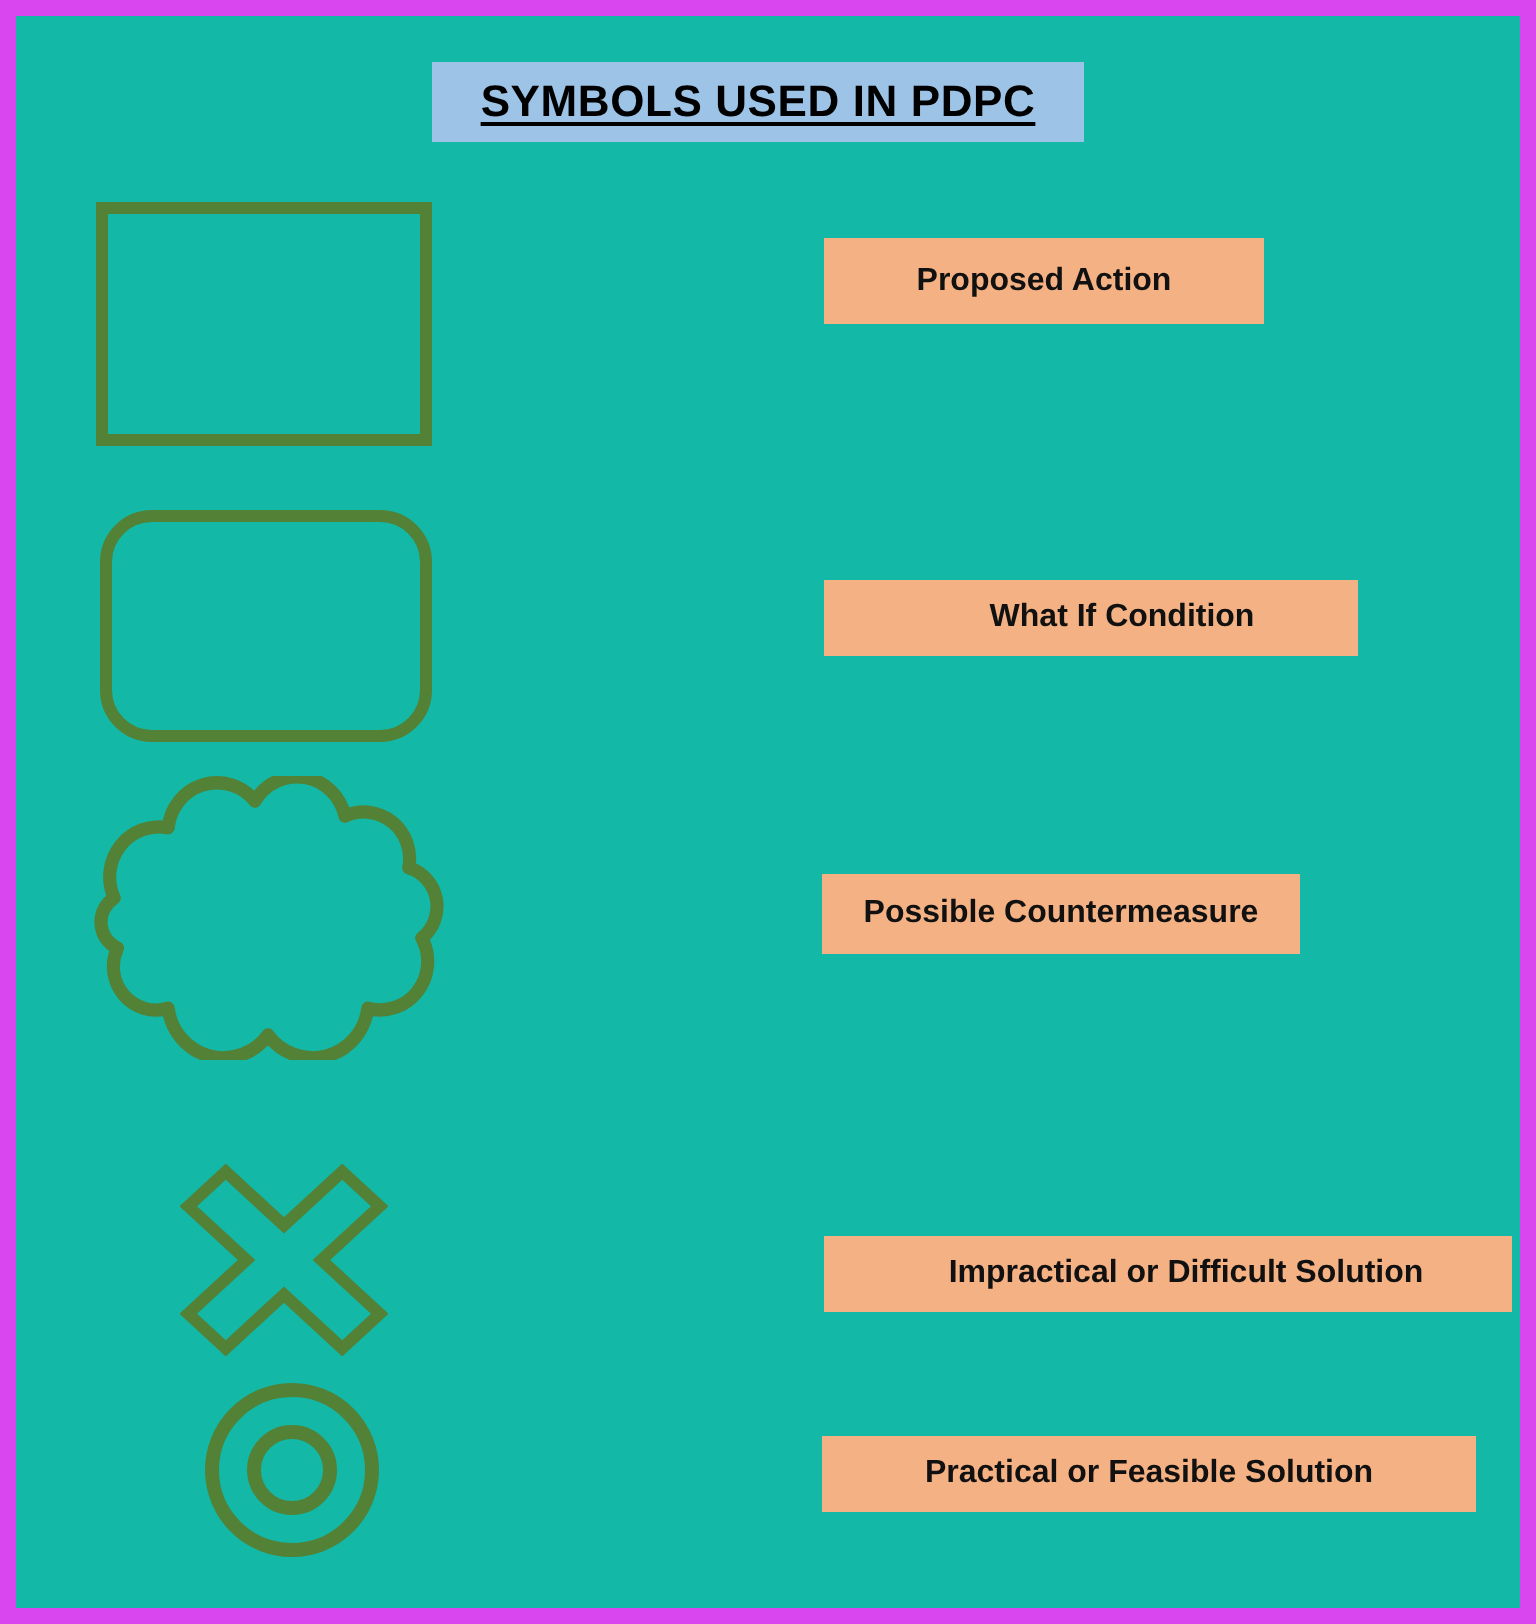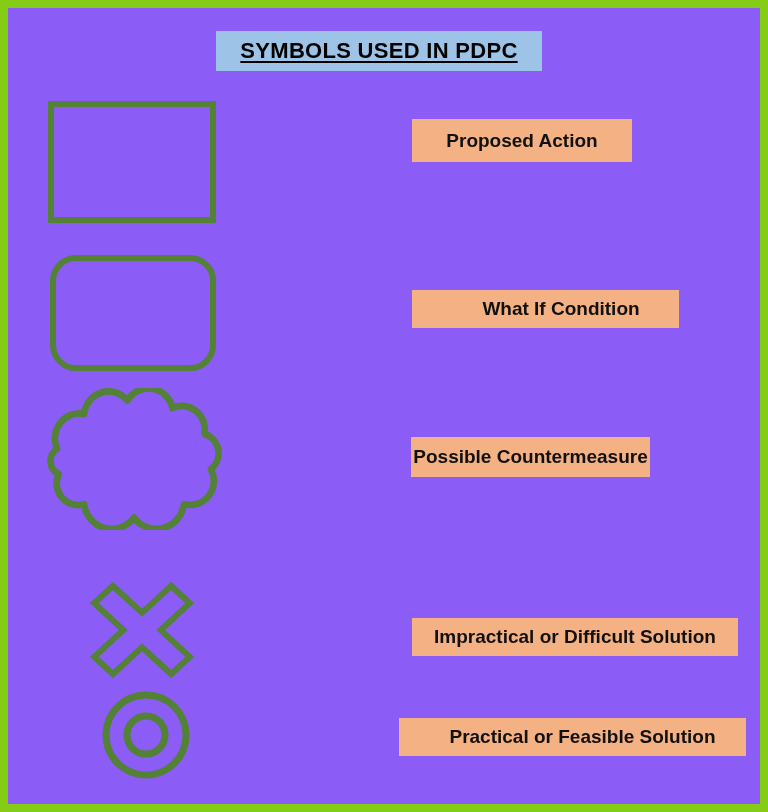--- a/index.html
+++ b/index.html
@@ -6,22 +6,22 @@
     margin: 0;
     padding: 0;
     background: #ffffff;
     font-family: "Liberation Sans", sans-serif;
   }
   .canvas {
     position: relative;
     width: 768px;
     height: 812px;
     box-sizing: border-box;
-    border: 8px solid #84cc16;
-    background: #8b5cf6;
+    border: 8px solid #d946ef;
+    background: #14b8a6;
     overflow: hidden;
   }
   .title-box {
     position: absolute;
     left: 208px;
     top: 23px;
     width: 326px;
     height: 40px;
     background: #9DC3E6;
     display: flex;
@@ -35,30 +35,30 @@
     text-decoration: underline;
     text-underline-offset: 3px;
     letter-spacing: 0.3px;
   }
   .label {
     position: absolute;
     background: #F4B183;
     display: flex;
     align-items: center;
     justify-content: center;
-    font-size: 19px;
+    font-size: 16px;
     font-weight: bold;
     color: #111111;
     white-space: nowrap;
   }
   .label.l1 { left: 404px; top: 111px; width: 220px; height: 43px; }
   .label.l2 { left: 404px; top: 282px; width: 236px; height: 38px; padding-left: 31px; }
   .label.l3 { left: 403px; top: 429px; width: 239px; height: 40px; }
-  .label.l4 { left: 404px; top: 610px; width: 326px; height: 38px; }
-  .label.l5 { left: 391px; top: 710px; width: 327px; height: 38px; padding-left: 20px; }
+  .label.l4 { left: 404px; top: 610px; width: 326px; height: 38px; padding-left: 18px; }
+  .label.l5 { left: 403px; top: 710px; width: 327px; height: 38px; }
 
   .sym { position: absolute; }
   .sym.rect {
     left: 40px; top: 93px; width: 168px; height: 122px;
     box-sizing: border-box;
     border: 6px solid #538135;
   }
   .sym.round {
     left: 42px; top: 247px; width: 166px; height: 116px;
     box-sizing: border-box;

